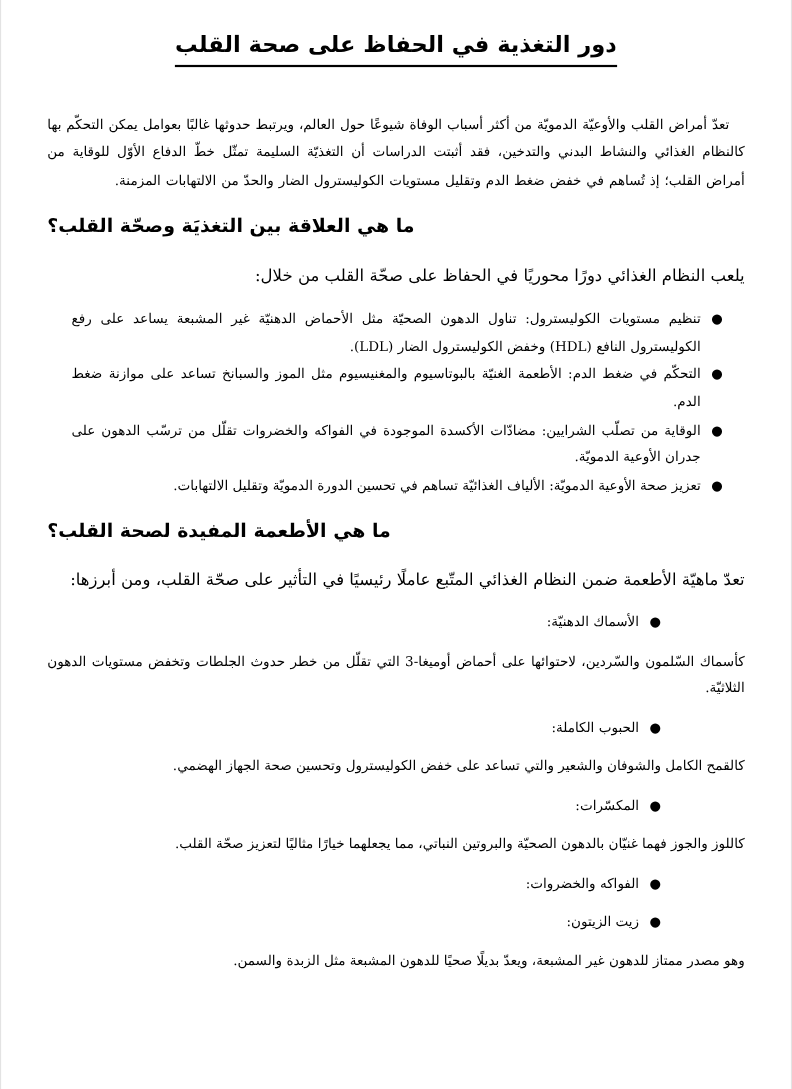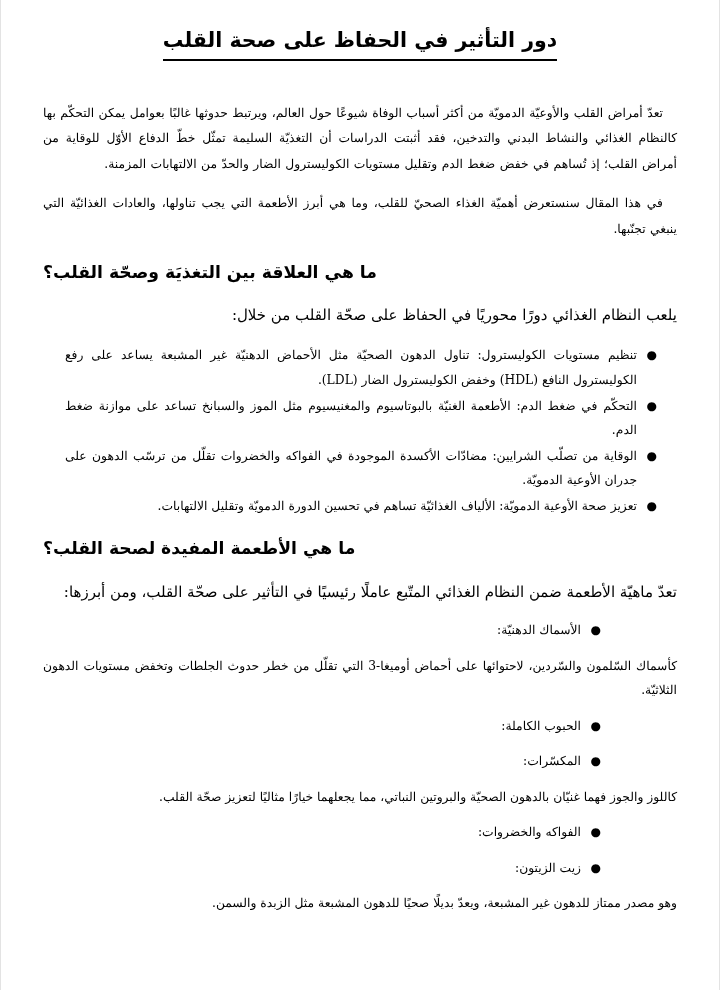--- a/index.html
+++ b/index.html
@@ -154,26 +154,25 @@
     line-height: 2.0;
   }
 </style>
 </head>
 <body>
 
 <div class="page">
   <div class="content">
 
     <h1 class="doc-title">
-      <span class="title-text">دور التأثير في الحفاظ على صحة القلب</span>
+      <span class="title-text">دور التغذية في الحفاظ على صحة القلب</span>
     </h1>
 
     <p class="para indented first-block">تعدّ أمراض القلب والأوعيّة الدمويّة من أكثر أسباب الوفاة شيوعًا حول العالم، ويرتبط حدوثها غالبًا بعوامل يمكن التحكّم بها كالنظام الغذائي والنشاط البدني والتدخين، فقد أثبتت الدراسات أن التغذيّة السليمة تمثّل خطّ الدفاع الأوّل للوقاية من أمراض القلب؛ إذ تُساهم في خفض ضغط الدم وتقليل مستويات الكوليسترول الضار والحدّ من الالتهابات المزمنة.</p>
 
-    <p class="para indented second-block">في هذا المقال سنستعرض أهميّة الغذاء الصحيّ للقلب، وما هي أبرز الأطعمة التي يجب تناولها، والعادات الغذائيّة التي ينبغي تجنّبها.</p>
 
     <h2 class="section-heading">ما هي العلاقة بين التغذيَة وصحّة القلب؟</h2>
 
     <p class="lead-line">يلعب النظام الغذائي دورًا محوريًا في الحفاظ على صحّة القلب من خلال:</p>
 
     <ul class="bullet-list">
       <li>
         <span class="dot">●</span>
         <span>تنظيم مستويات الكوليسترول: تناول الدهون الصحيّة مثل الأحماض الدهنيّة غير المشبعة يساعد على رفع الكوليسترول النافع (HDL) وخفض الكوليسترول الضار (LDL).</span>
       </li>
@@ -203,20 +202,21 @@
           <span>الأسماك الدهنيّة:</span>
         </p>
         <p class="food-desc">كأسماك السّلمون والسّردين، لاحتوائها على أحماض أوميغا-3 التي تقلّل من خطر حدوث الجلطات وتخفض مستويات الدهون الثلاثيّة.</p>
       </li>
 
       <li class="food-item">
         <p class="food-term">
           <span class="dot">●</span>
           <span>الحبوب الكاملة:</span>
         </p>
+        <p class="food-desc">كالقمح الكامل والشوفان والشعير والتي تساعد على خفض الكوليسترول وتحسين صحة الجهاز الهضمي.</p>
       </li>
 
       <li class="food-item">
         <p class="food-term">
           <span class="dot">●</span>
           <span>المكسّرات:</span>
         </p>
         <p class="food-desc">كاللوز والجوز فهما غنيّان بالدهون الصحيّة والبروتين النباتي، مما يجعلهما خيارًا مثاليًا لتعزيز صحّة القلب.</p>
       </li>
 

